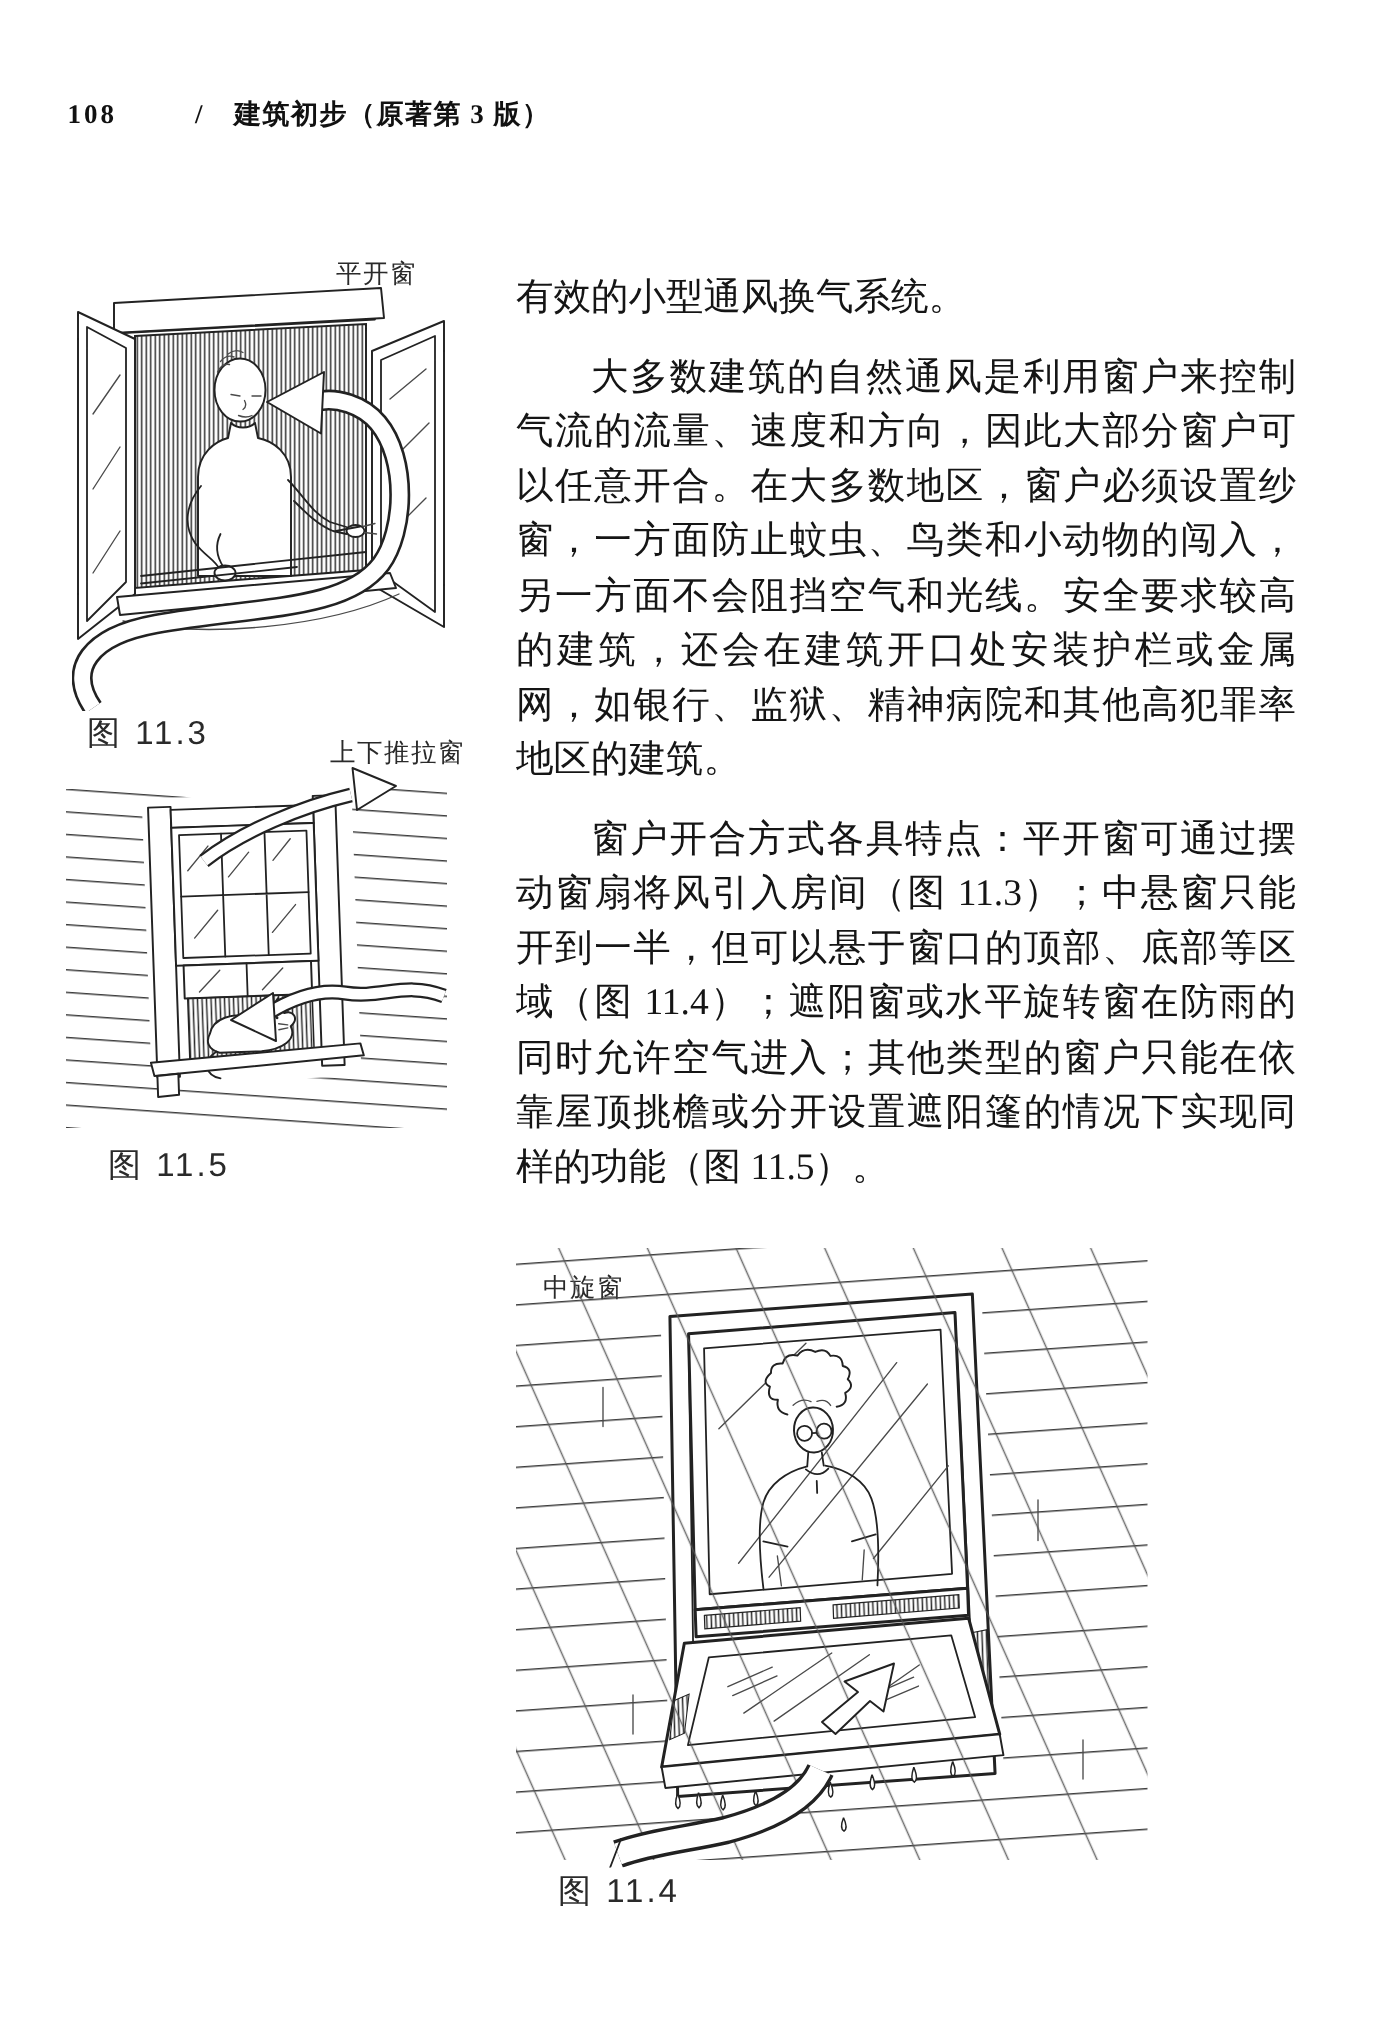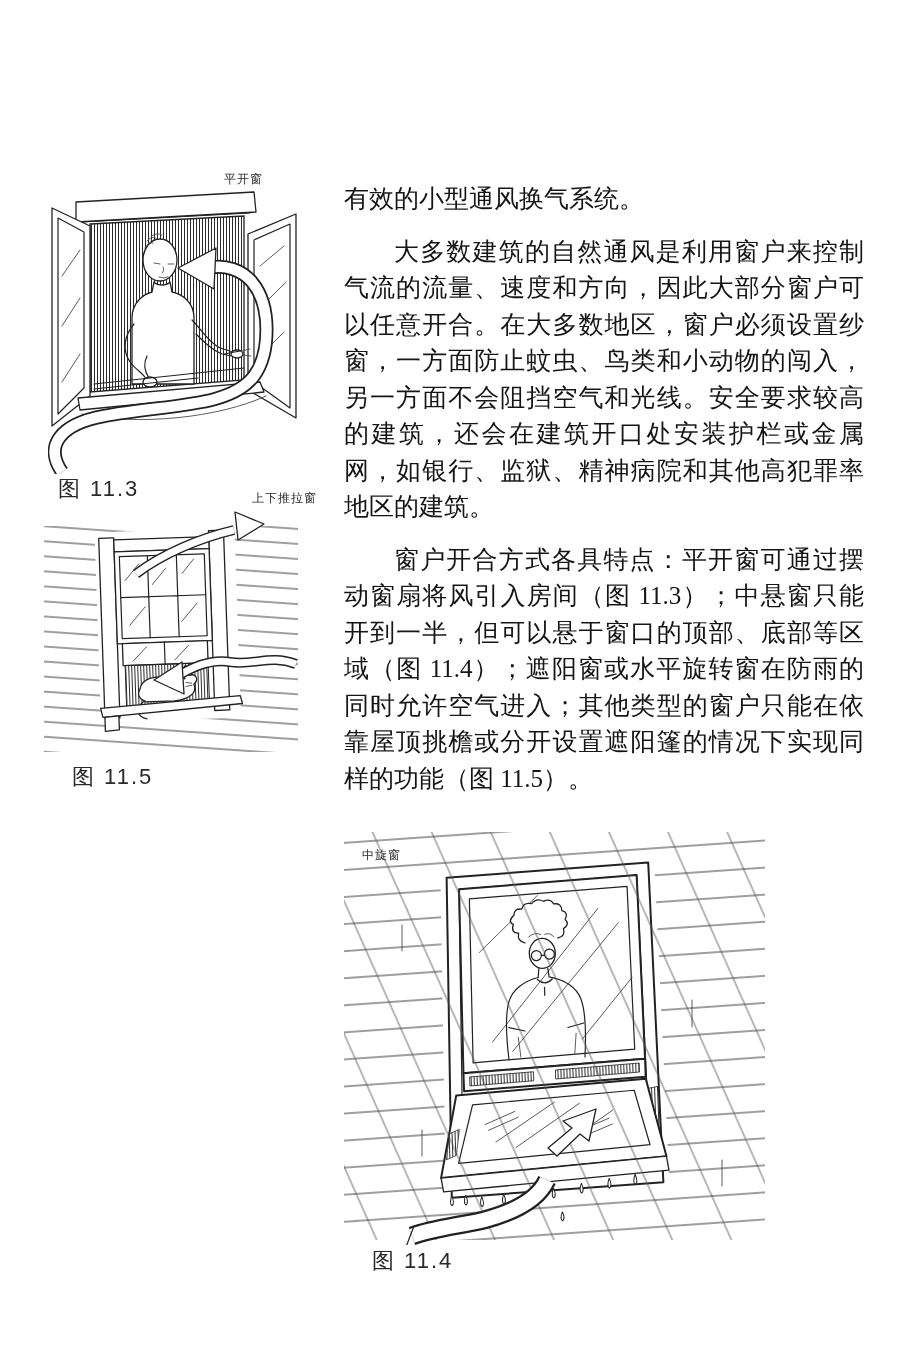--- a/index.html
+++ b/index.html
@@ -13,25 +13,25 @@
   .hdr .ttl{margin-left:20px;}
   
   .body-text{position:absolute;left:328px;top:165px;width:552px;
              font-size:25px;line-height:36.5px;text-align:justify;
              text-justify:inter-ideograph;color:#151515;}
   .body-text p{margin:16px;text-indent:2em;}
   .body-text p.first{text-indent:0;}
   
   .fig-label,.fig-caption{position:absolute;
        font-family:"Liberation Sans","DejaVu Sans",sans-serif;color:#2a2a2a;}
-  .fig-label{font-size:12px;letter-spacing:1px;text-align:center;}
+  .fig-label{font-size:17px;letter-spacing:1px;text-align:center;}
   .fig-caption{font-size:22px;letter-spacing:2px;}
   #lbl-casement{left:224px;top:171px;}
   #cap-casement{left:58px;top:474px;}
-  #lbl-doublehung{left:220px;top:490px;margin-left:32px;}
+  #lbl-doublehung{left:220px;top:490px;}
   #cap-doublehung{left:72px;top:762px;}
   #lbl-pivot{left:362px;top:847px;}
   #cap-pivot{left:372px;top:1246px;}
   
   .fig-svg{position:absolute;}
   #svg-casement{left:48px;top:186px;}
   #svg-doublehung{left:42px;top:504px;}
   #svg-pivot{left:342px;top:830px;}
   
   .s{fill:#fff;stroke:#222;stroke-width:1.3;stroke-linejoin:round;stroke-linecap:round;}
@@ -44,20 +44,25 @@
   .rb-in2{fill:none;stroke:#fff;stroke-width:7;stroke-linecap:butt;}
   .rb-out3{fill:none;stroke:#222;stroke-width:19;stroke-linecap:butt;}
   .rb-in3{fill:none;stroke:#fff;stroke-width:14.5;stroke-linecap:butt;}
   .drip{fill:#fff;stroke:#222;stroke-width:1;}
 </style>
 </head>
 <body>
 
 <div class="page">
 
+  <div class="hdr">
+    <span class="num">108</span>
+    <span class="sep">/</span>
+    <span class="ttl">建筑初步（原著第 3 版）</span>
+  </div>
 
   <div class="fig-label" id="lbl-casement">平开窗</div>
 
   <svg class="fig-svg" id="svg-casement" width="252" height="288" viewBox="0 0 252 288">
     <defs>
       <pattern id="f1h" width="3" height="8" patternUnits="userSpaceOnUse">
         <path d="M1.5,0 V8" stroke="#2b2b2b" stroke-width="1"></path>
       </pattern>
     </defs>
 

